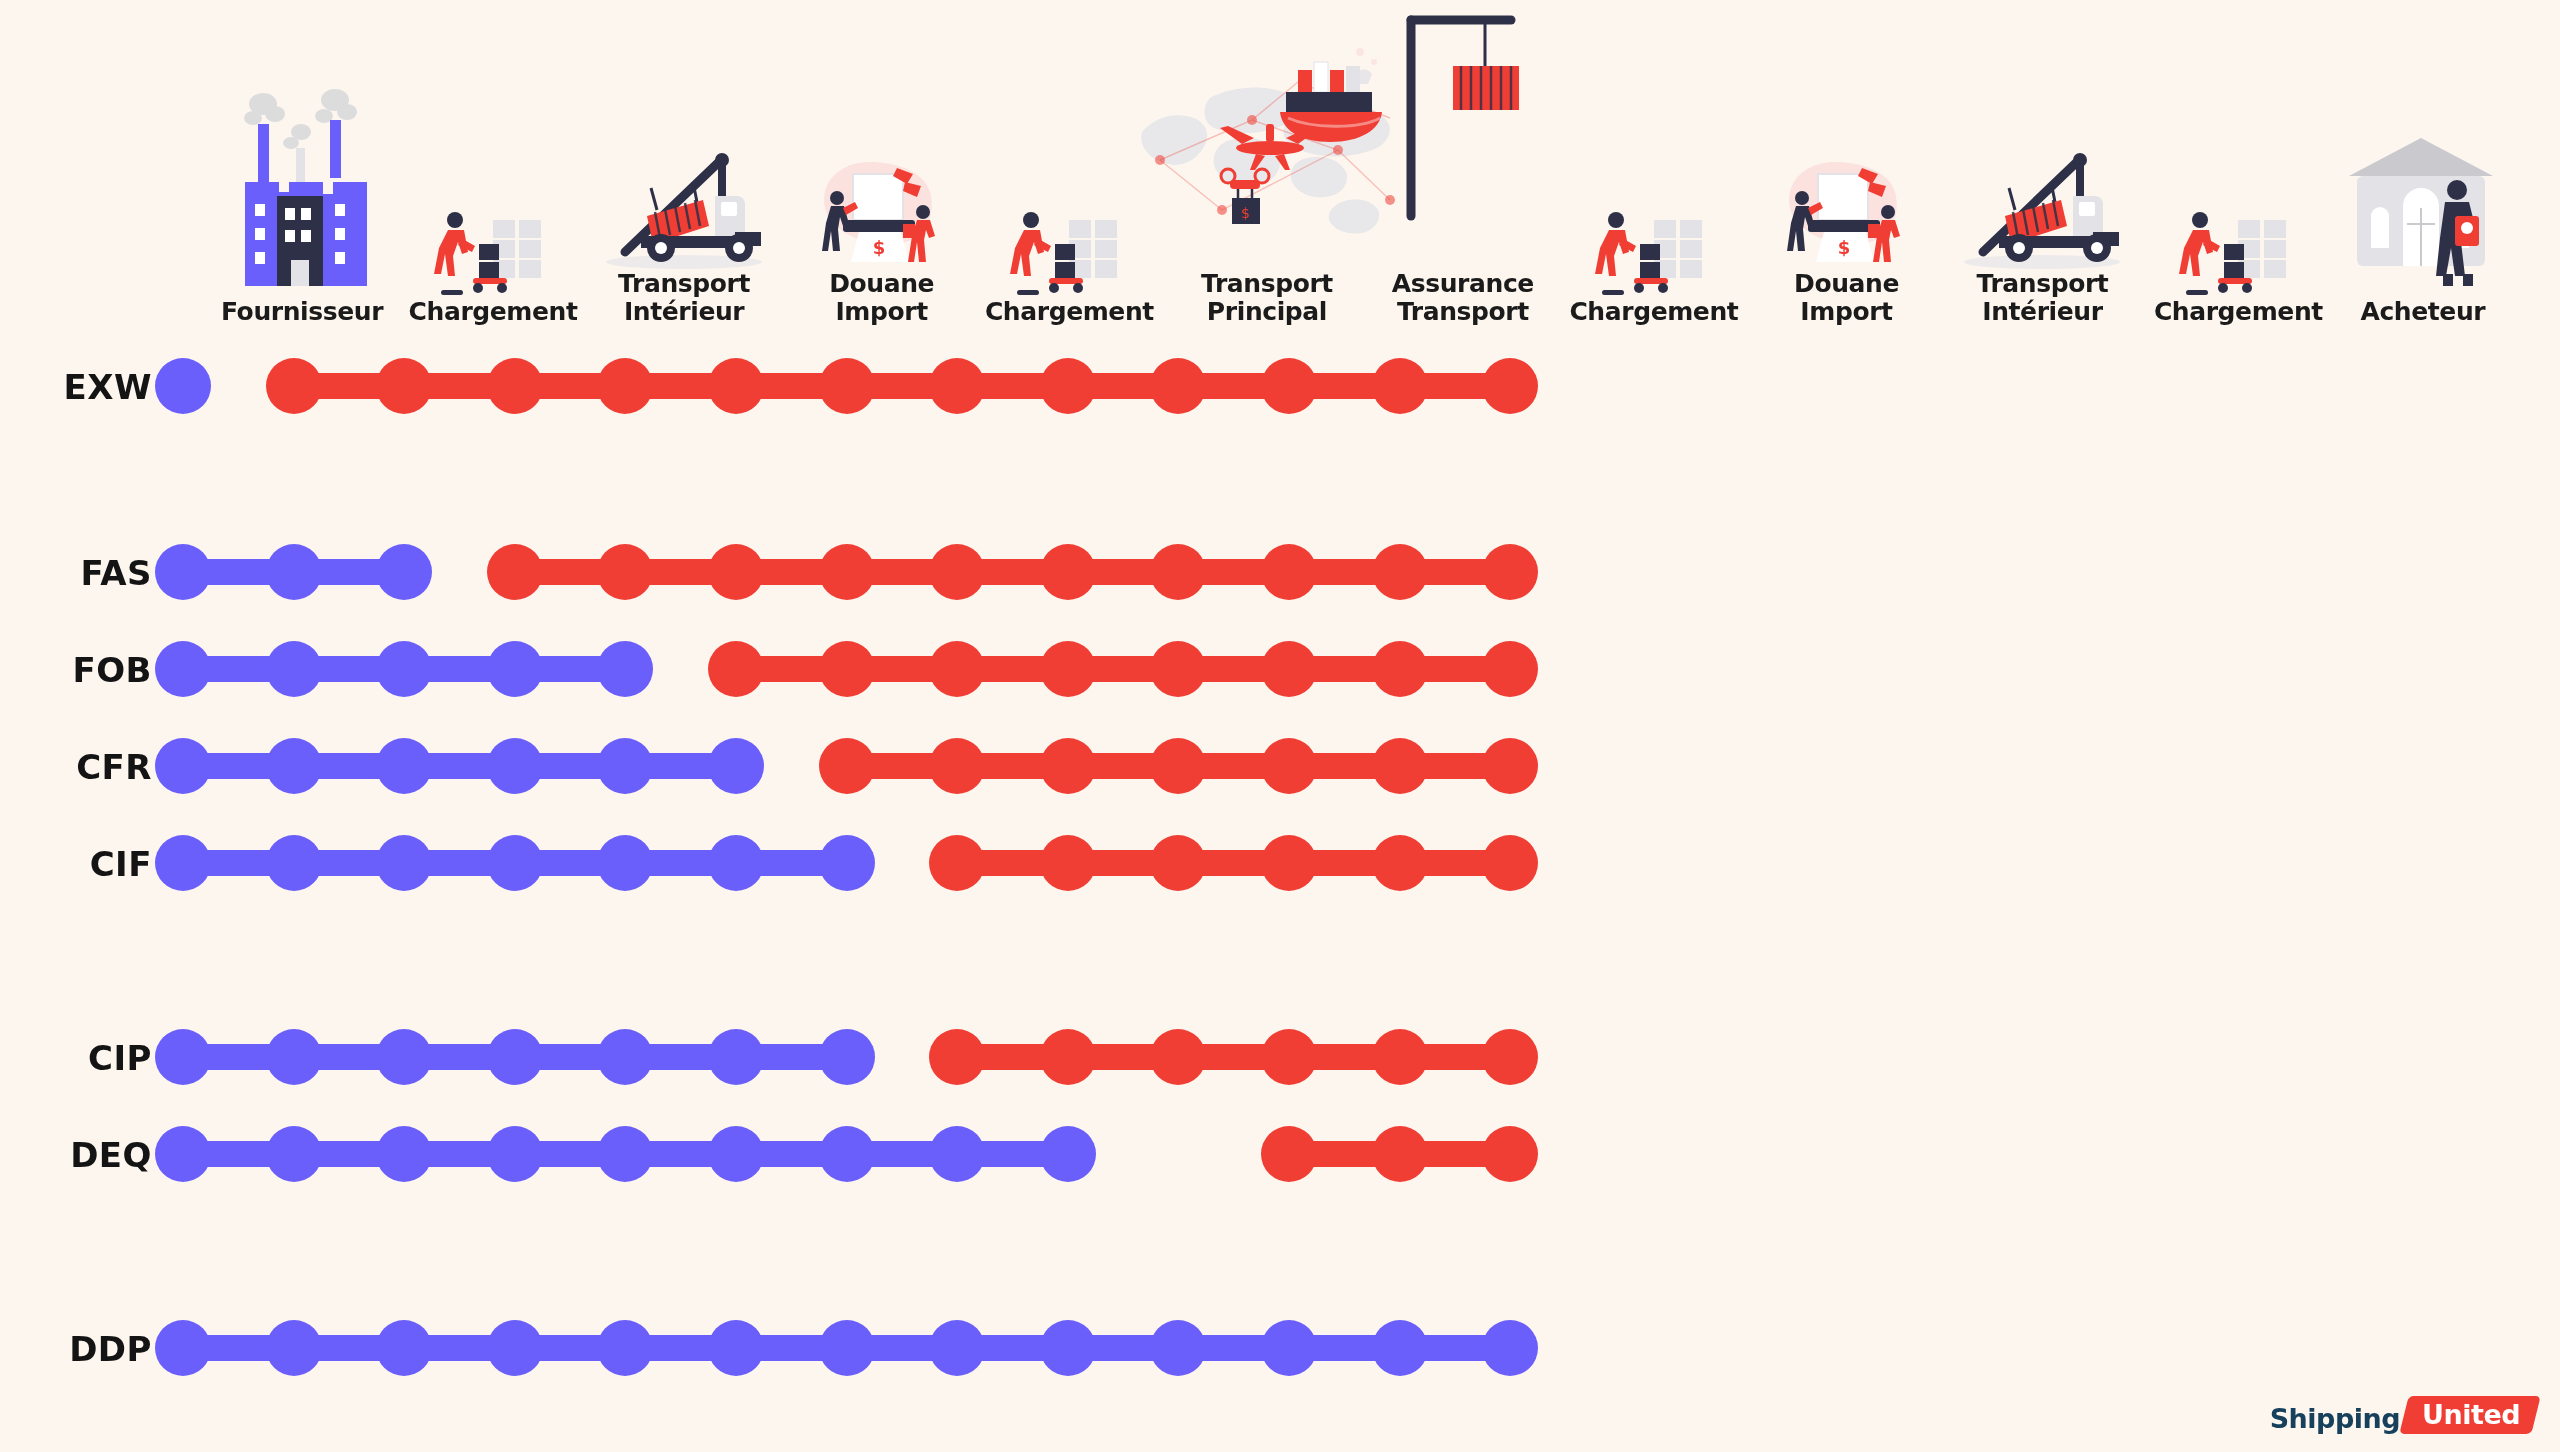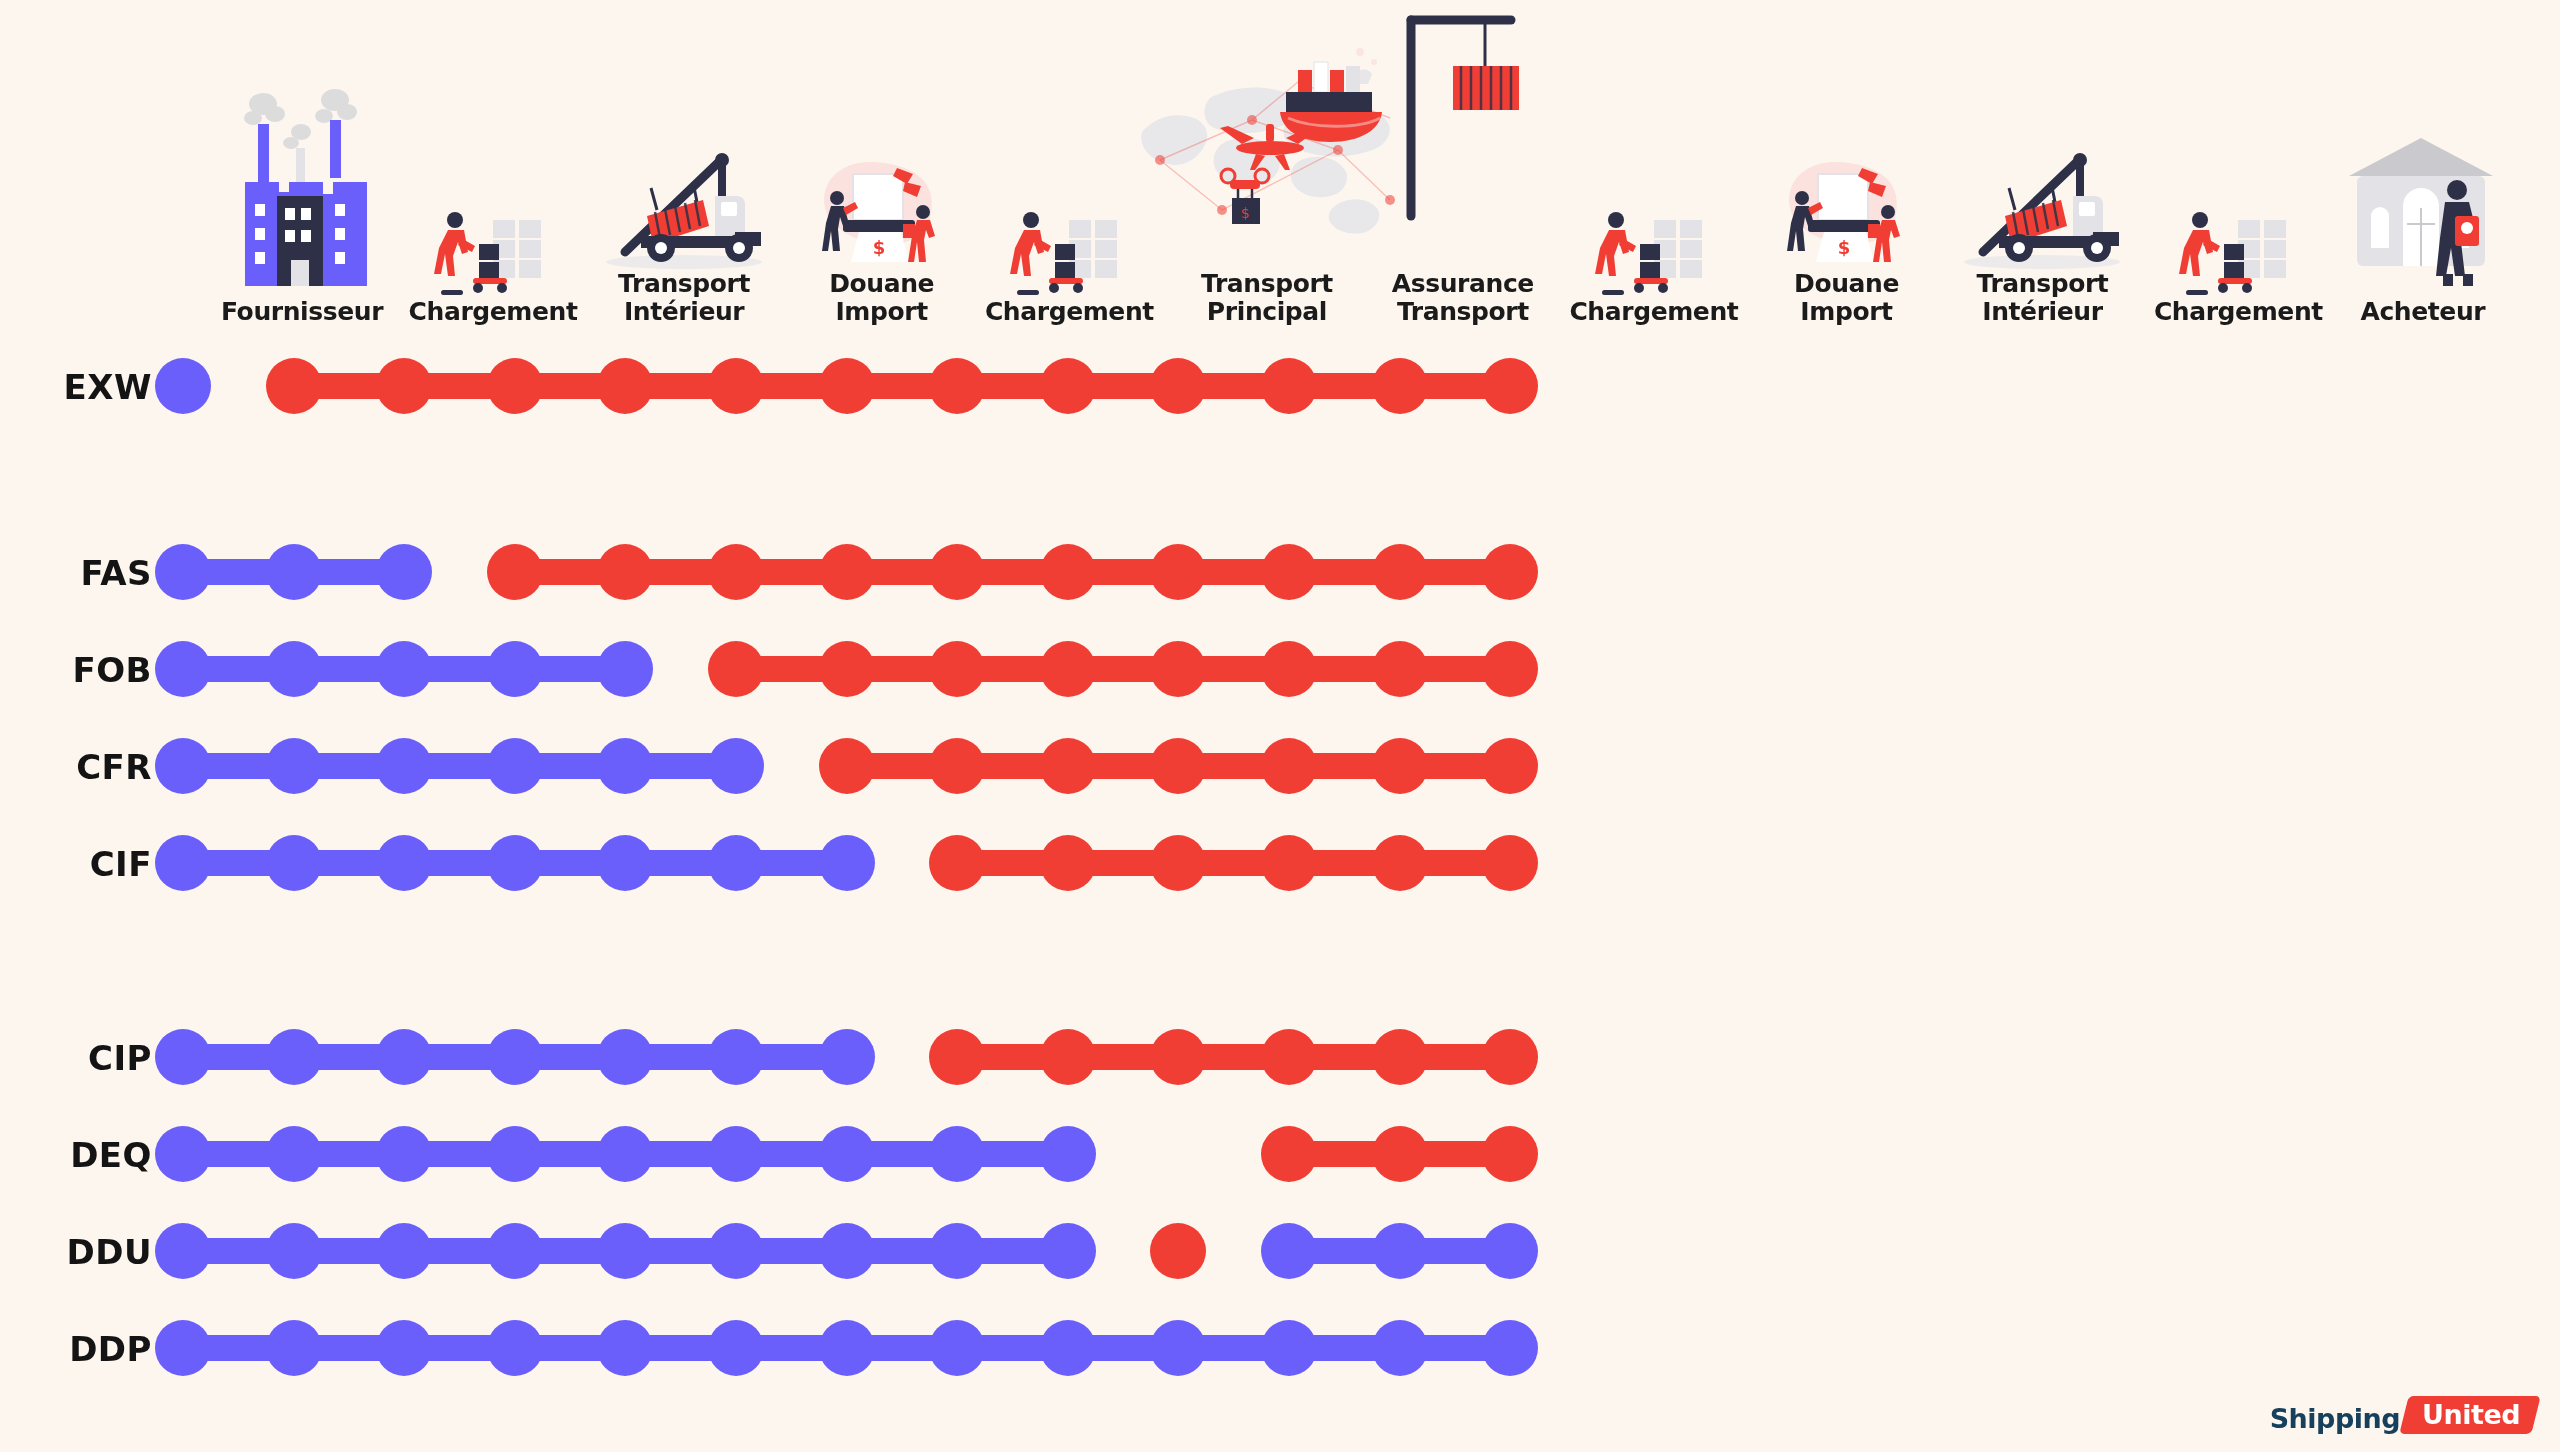--- a/index.html
+++ b/index.html
@@ -607,38 +607,20 @@
         <div class="node seller" style="left: 486.8px;"></div>
         <div class="node seller" style="left: 597.4px;"></div>
         <div class="node seller" style="left: 708px;"></div>
         <div class="node seller" style="left: 818.6px;"></div>
         <div class="node seller" style="left: 929.2px;"></div>
         <div class="node seller" style="left: 1039.8px;"></div>
         <div class="node buyer" style="left: 1261px;"></div>
         <div class="node buyer" style="left: 1371.6px;"></div>
         <div class="node buyer" style="left: 1482.2px;"></div>
       </div>
-      <div class="row" style="top: 873px;">
-        <div class="row-label">DDU</div>
-        <div class="seg seller" style="left: 183px; width: 884.8px;"></div>
-        <div class="seg seller" style="left: 1289px; width: 221.2px;"></div>
-        <div class="node seller" style="left: 155px;"></div>
-        <div class="node seller" style="left: 265.6px;"></div>
-        <div class="node seller" style="left: 376.2px;"></div>
-        <div class="node seller" style="left: 486.8px;"></div>
-        <div class="node seller" style="left: 597.4px;"></div>
-        <div class="node seller" style="left: 708px;"></div>
-        <div class="node seller" style="left: 818.6px;"></div>
-        <div class="node seller" style="left: 929.2px;"></div>
-        <div class="node seller" style="left: 1039.8px;"></div>
-        <div class="node seller" style="left: 1261px;"></div>
-        <div class="node seller" style="left: 1371.6px;"></div>
-        <div class="node seller" style="left: 1482.2px;"></div>
-        <div class="node buyer" style="left: 1150.4px;"></div>
-      </div>
       <div class="row" style="top: 970px;">
         <div class="row-label">DDP</div>
         <div class="seg seller" style="left: 183px; width: 1327.2px;"></div>
         <div class="node seller" style="left: 155px;"></div>
         <div class="node seller" style="left: 265.6px;"></div>
         <div class="node seller" style="left: 376.2px;"></div>
         <div class="node seller" style="left: 486.8px;"></div>
         <div class="node seller" style="left: 597.4px;"></div>
         <div class="node seller" style="left: 708px;"></div>
         <div class="node seller" style="left: 818.6px;"></div>

